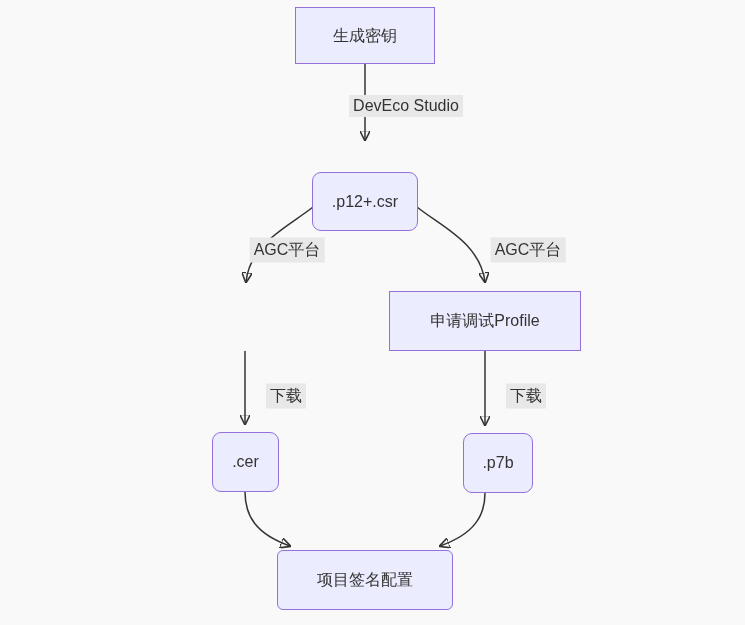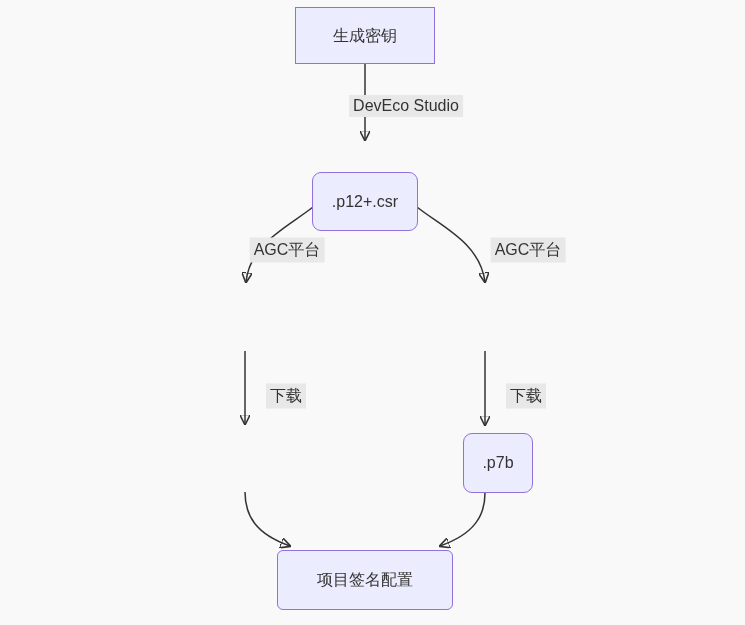--- a/index.html
+++ b/index.html
@@ -91,21 +91,27 @@
 
   <div class="node node-generate-key">
     <span>生成密钥</span>
   </div>
 
   <div class="node rounded node-p12-csr">
     <span>.p12+.csr</span>
   </div>
 
 
+  <div class="node node-apply-debug-profile">
+    <span>申请调试Profile</span>
+  </div>
 
+  <div class="node rounded node-cer">
+    <span>.cer</span>
+  </div>
 
   <div class="node rounded node-p7b">
     <span>.p7b</span>
   </div>
 
   <div class="node node-project-signing">
     <span>项目签名配置</span>
   </div>
 
   <div class="edge-label edge-label-deveco">DevEco Studio</div>

